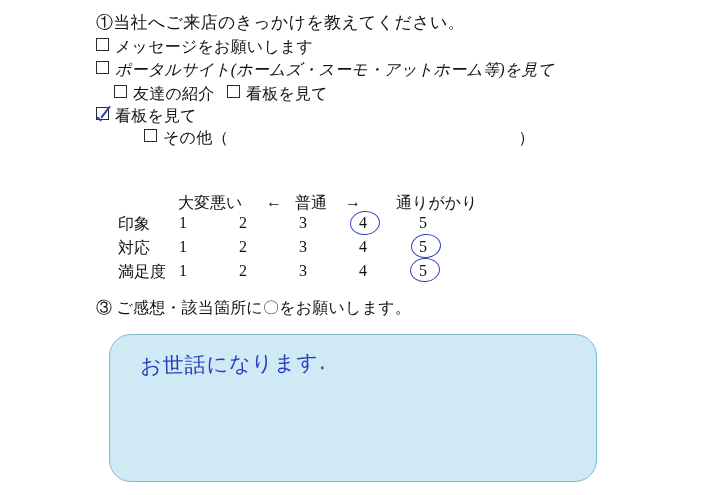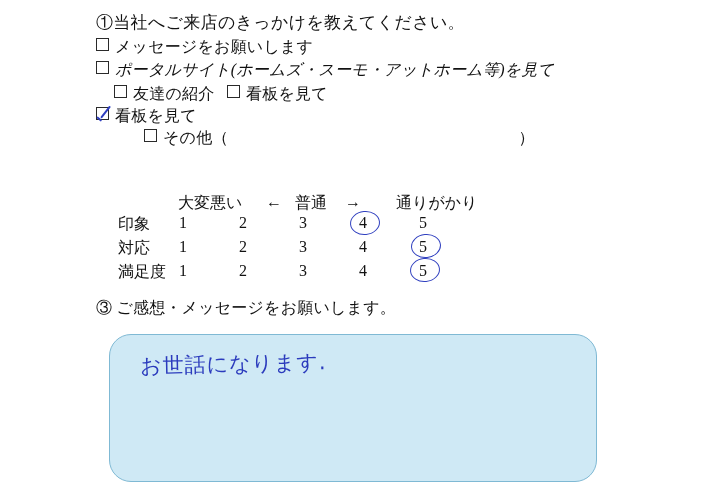--- a/index.html
+++ b/index.html
@@ -246,19 +246,19 @@
   <div class="num r2 c5">5</div>
   <div class="circle-mark cm2"></div>
 
   <div class="num r3 c1">1</div>
   <div class="num r3 c2">2</div>
   <div class="num r3 c3">3</div>
   <div class="num r3 c4">4</div>
   <div class="num r3 c5">5</div>
   <div class="circle-mark cm3"></div>
 
-  <div class="q3-title">③ ご感想・メッセージをお願いします。</div>
+  <div class="q3-title">③ ご感想・該当箇所に〇をお願いします。</div>
   <div class="comment-box"></div>
   <div class="handwriting">お世話になります.</div>
 
   <div class="edge-left"></div>
   <div class="edge-right"></div>
 </div>
 
 </body></html>

